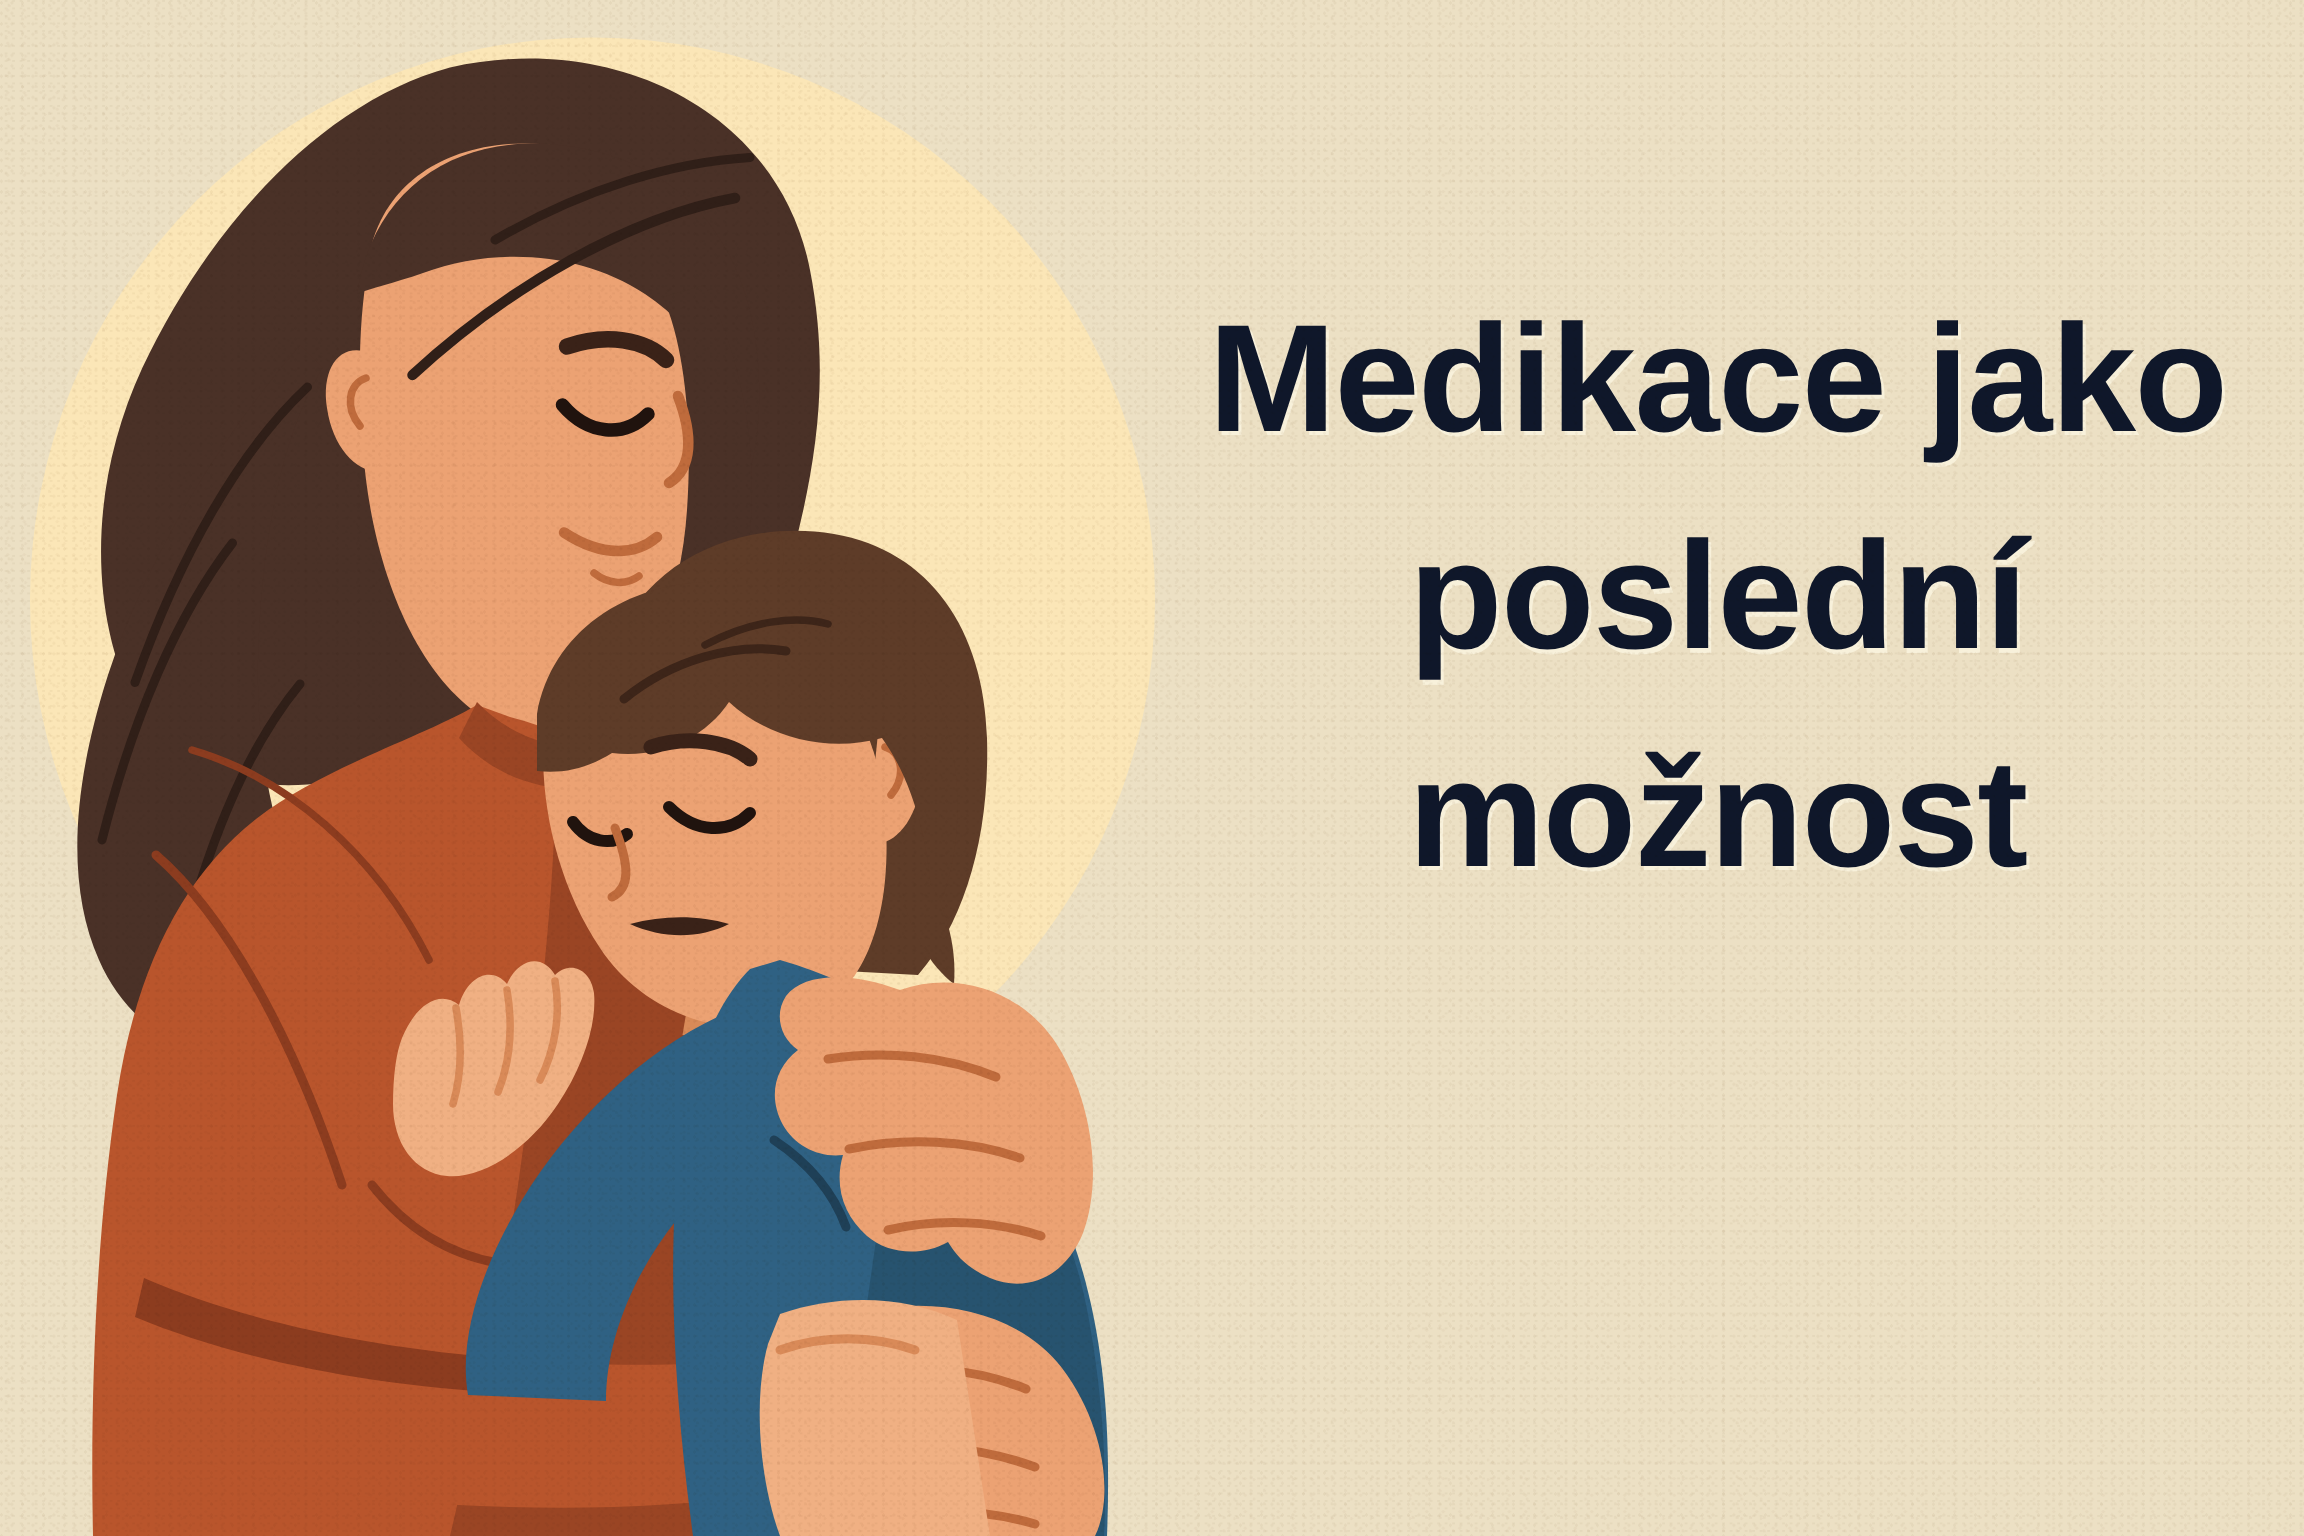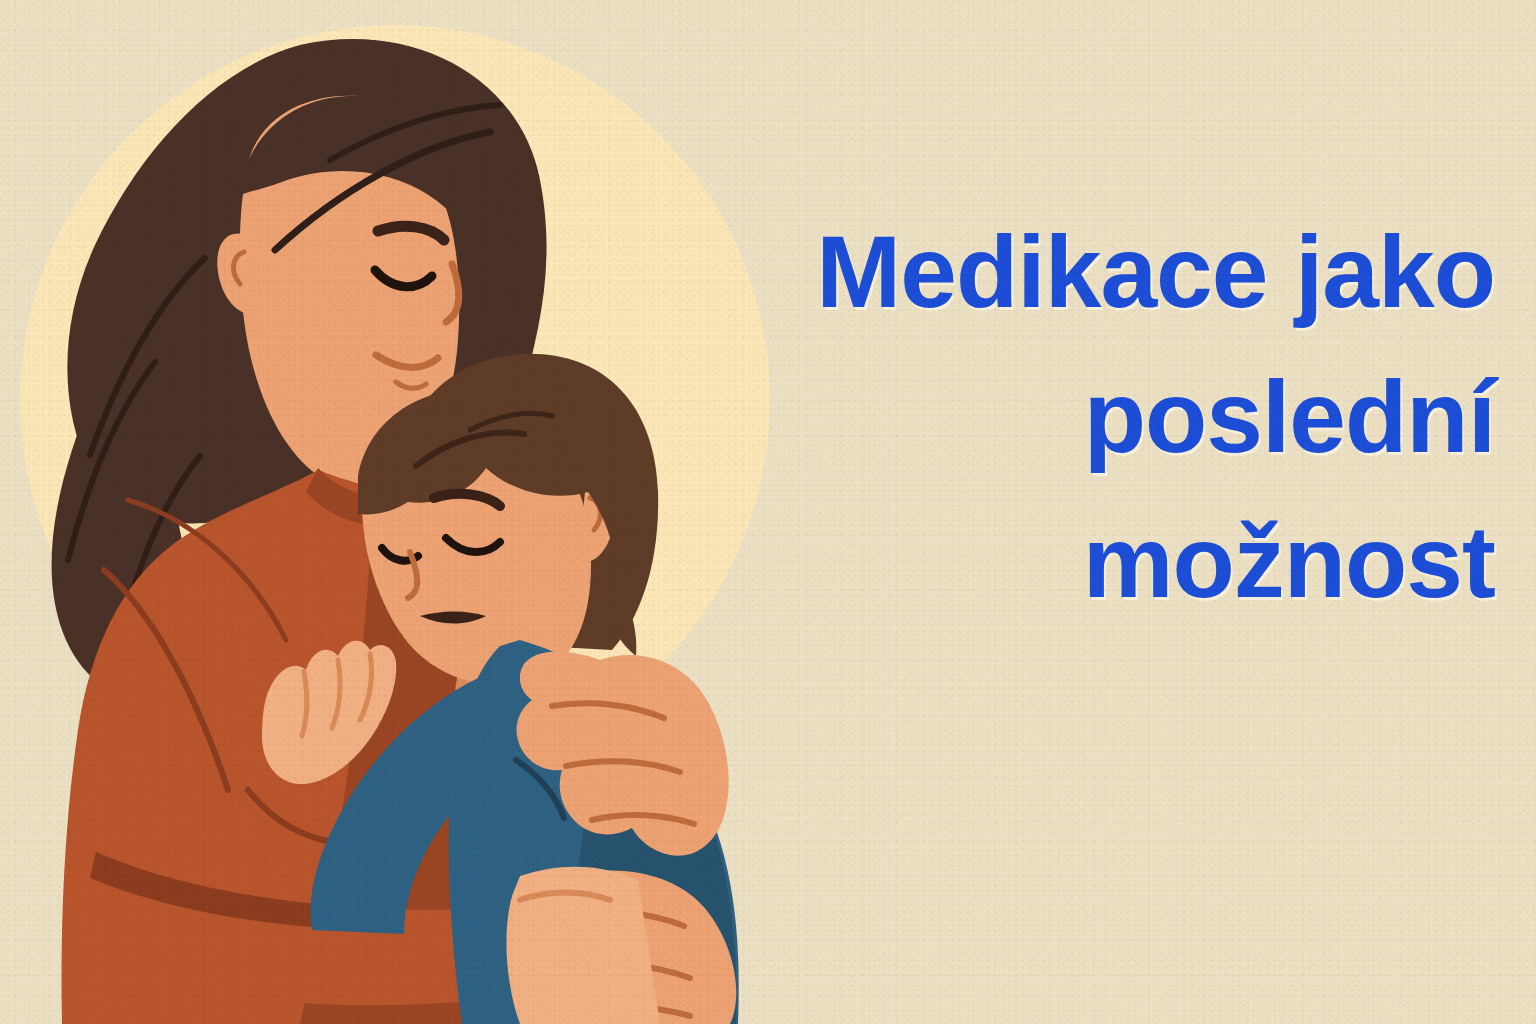--- a/index.html
+++ b/index.html
@@ -27,24 +27,24 @@
       radial-gradient(circle at 47% 63%, rgba(150,120,80,.18) 0 1px, transparent 1px),
       radial-gradient(circle at 79% 11%, rgba(130,100,60,.20) 0 1px, transparent 1px),
       radial-gradient(circle at 31% 88%, rgba(145,115,75,.16) 0 1px, transparent 1px),
       radial-gradient(circle at 66% 41%, rgba(135,105,65,.20) 0 1px, transparent 1px);
     background-size: 7px 7px, 11px 11px, 5px 5px, 13px 13px, 9px 9px;
   }
   #artwork { position:absolute; left:0; top:0; width:800px; height:1024px; }
   #headline {
     position: absolute;
     left: 795px;
-    top: 200px;
+    top: 180px;
     width: 700px;
-    text-align: right;
-    color: #1d4ed8;
+    text-align: center;
+    color: #0f172a;
     font-weight: 700;
     font-size: 102px;
     line-height: 1.42;
     letter-spacing: -1px;
     text-shadow: 2px 3px 0 rgba(255,250,232,.65);
     white-space: pre-line;
   }
 </style>
 </head>
 <body>

